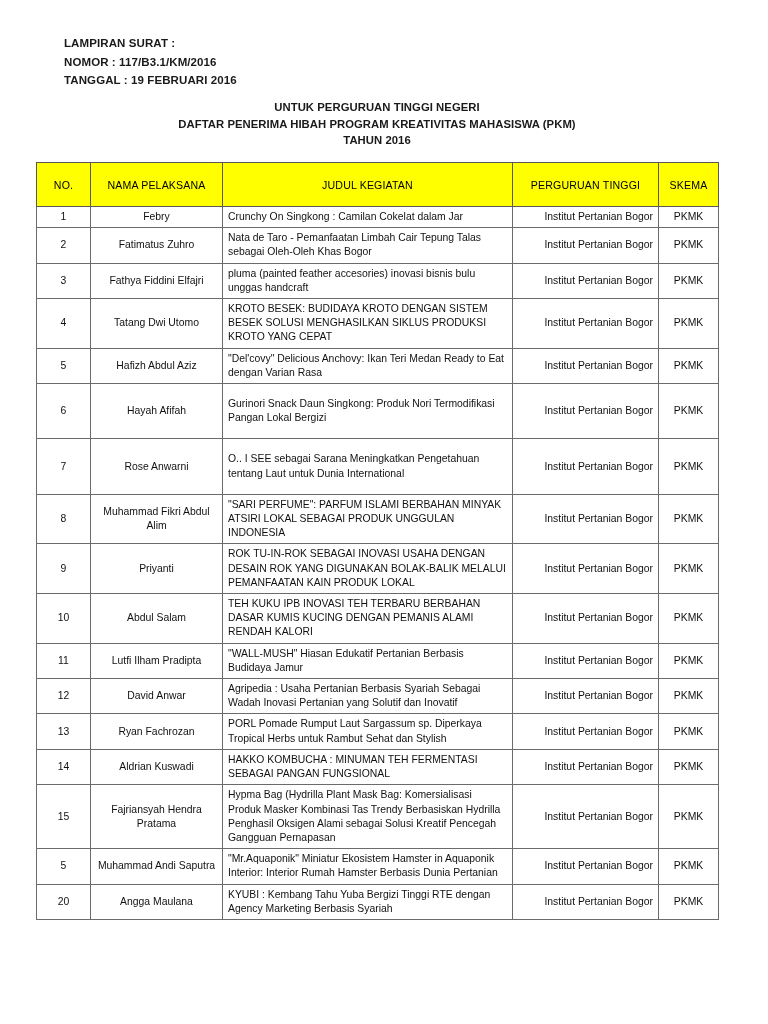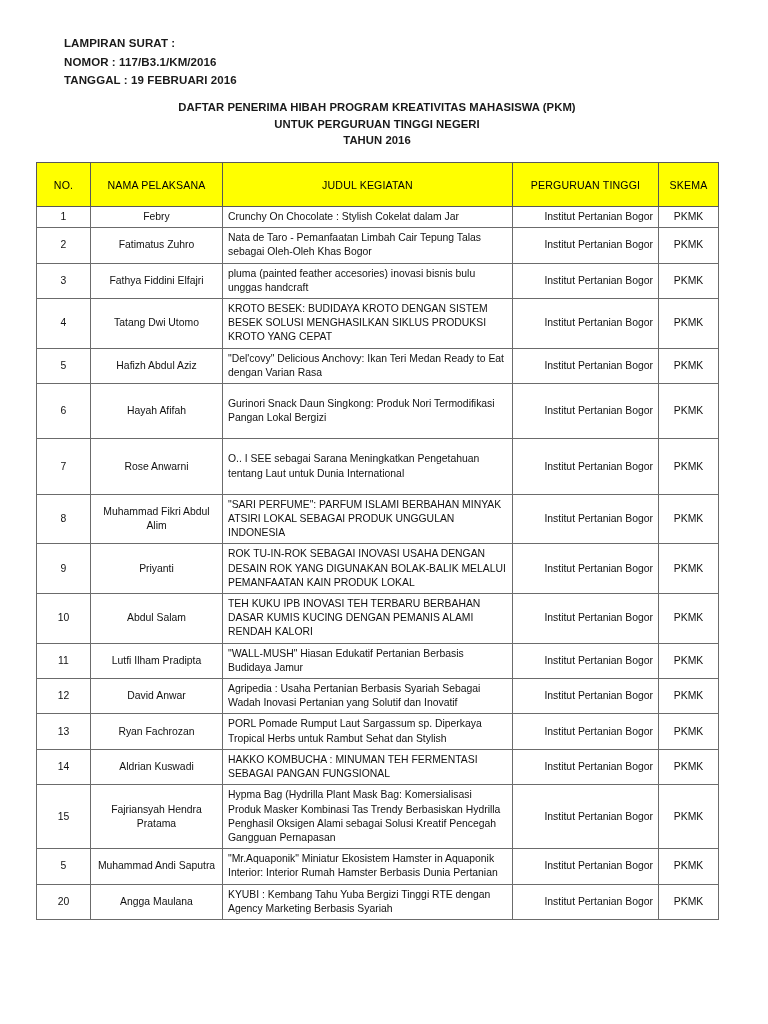--- a/index.html
+++ b/index.html
@@ -121,22 +121,22 @@
 
 <div class="page">
 
   <div class="letterhead">
     <div>LAMPIRAN SURAT :</div>
     <div>NOMOR : 117/B3.1/KM/2016</div>
     <div>TANGGAL : 19 FEBRUARI 2016</div>
   </div>
 
   <div class="doc-title">
+    <div>UNTUK PERGURUAN TINGGI NEGERI</div>
     <div>DAFTAR PENERIMA HIBAH PROGRAM KREATIVITAS MAHASISWA (PKM)</div>
-    <div>UNTUK PERGURUAN TINGGI NEGERI</div>
     <div>TAHUN 2016</div>
   </div>
 
   <div class="table-wrap">
     <table class="pkm">
       <colgroup>
         <col class="w-no">
         <col class="w-name">
         <col class="w-title">
         <col class="w-univ">
@@ -148,21 +148,21 @@
           <th>NAMA PELAKSANA</th>
           <th>JUDUL KEGIATAN</th>
           <th>PERGURUAN TINGGI</th>
           <th>SKEMA</th>
         </tr>
       </thead>
       <tbody id="table-body">
           <tr>
             <td class="c-no">1</td>
             <td class="c-name">Febry</td>
-            <td class="c-title">Crunchy On Chocolate : Stylish Cokelat dalam Jar</td>
+            <td class="c-title">Crunchy On Singkong : Camilan Cokelat dalam Jar</td>
             <td class="c-univ">Institut Pertanian Bogor</td>
             <td class="c-skema">PKMK</td>
           </tr>
           <tr>
             <td class="c-no">2</td>
             <td class="c-name">Fatimatus Zuhro</td>
             <td class="c-title">Nata de Taro - Pemanfaatan Limbah Cair Tepung Talas sebagai Oleh-Oleh Khas Bogor</td>
             <td class="c-univ">Institut Pertanian Bogor</td>
             <td class="c-skema">PKMK</td>
           </tr>

